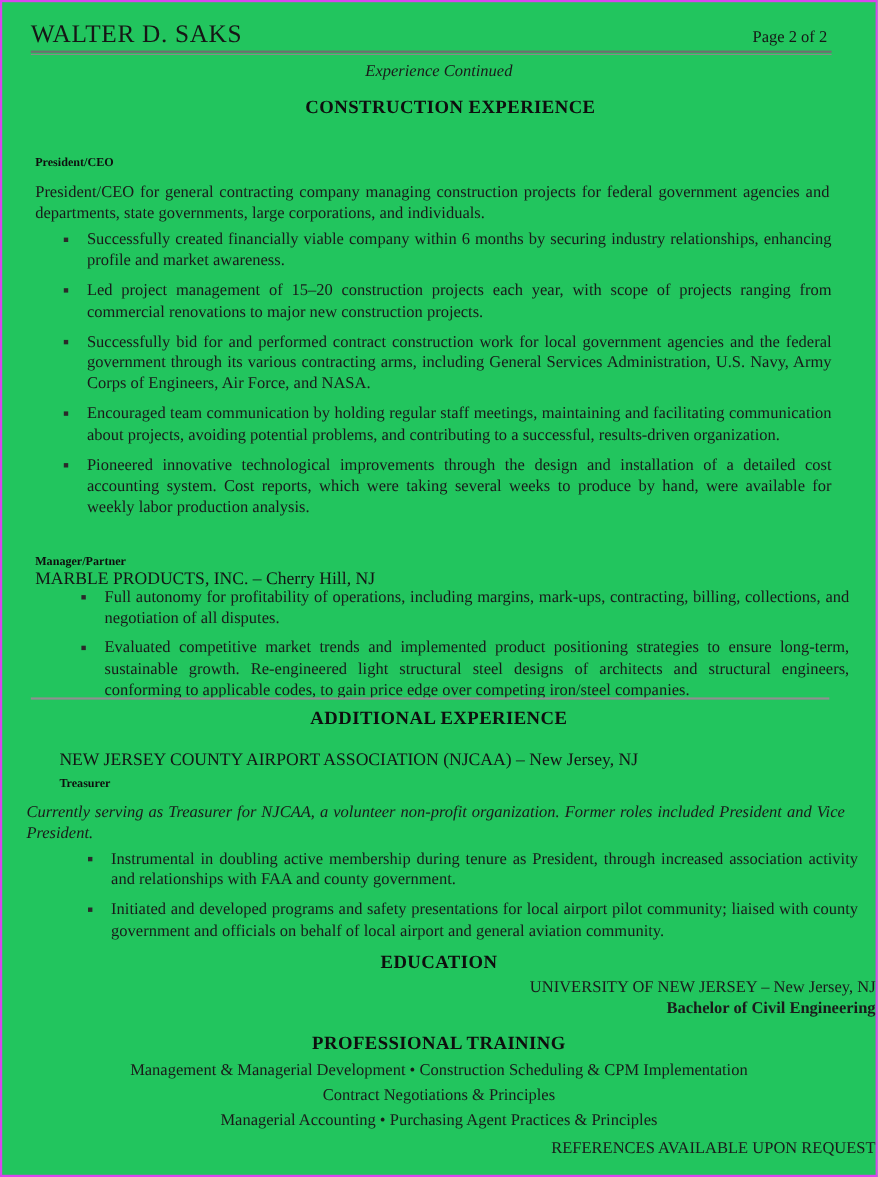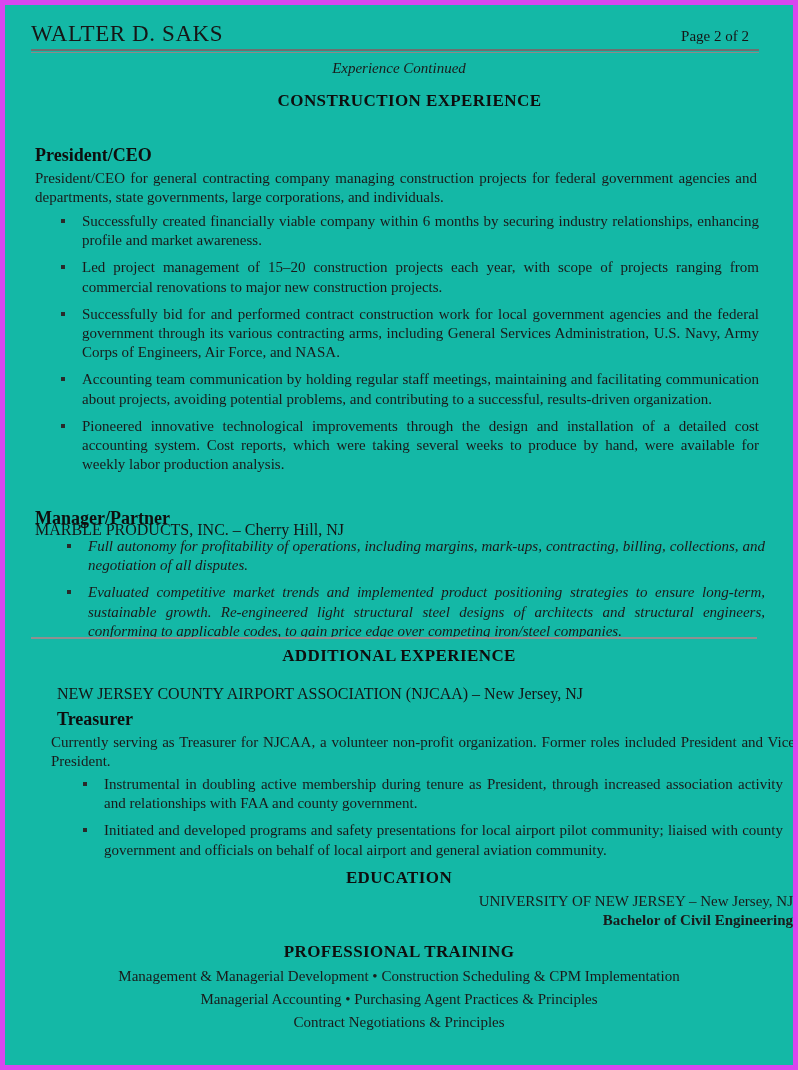--- a/index.html
+++ b/index.html
@@ -6,23 +6,23 @@
   html, body {
     margin: 0;
     padding: 0;
     background: #ffffff;
   }
   .page {
     position: relative;
     width: 798px;
     height: 1070px;
     margin: 0 auto;
-    background: #14b8a6;
+    background: #22c55e;
     box-sizing: border-box;
-    border: 5px solid #d946ef;
+    border: 2px solid #d946ef;
     overflow: hidden;
     font-family: "Liberation Serif", "DejaVu Serif", serif;
     color: #1a1a1a;
   }
 
   
   .header {
     position: absolute;
     left: 26px;
     top: 16px;
@@ -82,21 +82,21 @@
   }
 
   .company {
     position: absolute;
     font-size: 16px;
     color: #141414;
     white-space: nowrap;
   }
   .jobtitle {
     position: absolute;
-    font-size: 18px;
+    font-size: 11px;
     font-weight: bold;
     color: #0e0e0e;
     white-space: nowrap;
   }
   .para {
     position: absolute;
     font-size: 15px;
     line-height: 19px;
     text-align: justify;
     color: #1a1a1a;
@@ -164,50 +164,51 @@
 
   <div class="section-heading" style="top:86px;margin-left:21px;">CONSTRUCTION EXPERIENCE</div>
 
   <div class="jobtitle" style="left:30px; top:140px;">President/CEO</div>
   <div class="para" style="left:30px; top:164px; width:722px;">President/CEO for general contracting company managing construction projects for federal government agencies and departments, state governments, large corporations, and individuals.</div>
 
   <ul class="bullets" style="left:50px; top:203px; width:700px;">
     <li><span class="sq"></span><span>Successfully created financially viable company within 6 months by securing industry relationships, enhancing profile and market awareness.</span></li>
     <li><span class="sq"></span><span>Led project management of 15–20 construction projects each year, with scope of projects ranging from commercial renovations to major new construction projects.</span></li>
     <li><span class="sq"></span><span>Successfully bid for and performed contract construction work for local government agencies and the federal government through its various contracting arms, including General Services Administration, U.S. Navy, Army Corps of Engineers, Air Force, and NASA.</span></li>
-    <li><span class="sq"></span><span>Accounting team communication by holding regular staff meetings, maintaining and facilitating communication about projects, avoiding potential problems, and contributing to a successful, results-driven organization.</span></li>
+    <li><span class="sq"></span><span>Encouraged team communication by holding regular staff meetings, maintaining and facilitating communication about projects, avoiding potential problems, and contributing to a successful, results-driven organization.</span></li>
     <li><span class="sq"></span><span>Pioneered innovative technological improvements through the design and installation of a detailed cost accounting system. Cost reports, which were taking several weeks to produce by hand, were available for weekly labor production analysis.</span></li>
   </ul>
 
   <div class="company" style="left:30px; top:481px;margin-top:35px;">MARBLE PRODUCTS, INC. – Cherry Hill, NJ</div>
   <div class="jobtitle" style="left:30px; top:503px;">Manager/Partner</div>
 
-  <ul class="bullets" style="left:56px; top:528px; width:700px;font-style:italic;">
+  <ul class="bullets" style="left:66px; top:528px; width:700px;">
     <li><span class="sq"></span><span>Full autonomy for profitability of operations, including margins, mark-ups, contracting, billing, collections, and negotiation of all disputes.</span></li>
     <li><span class="sq"></span><span>Evaluated competitive market trends and implemented product positioning strategies to ensure long-term, sustainable growth. Re-engineered light structural steel designs of architects and structural engineers, conforming to applicable codes, to gain price edge over competing iron/steel companies.</span></li>
   </ul>
 
   <div class="divider" style="top:632px;"></div>
 
   <div class="section-heading" style="top:641px;">ADDITIONAL EXPERIENCE</div>
 
   <div class="company" style="left:52px; top:680px;">NEW JERSEY COUNTY AIRPORT ASSOCIATION (NJCAA) – New Jersey, NJ</div>
   <div class="jobtitle" style="left:52px; top:704px;">Treasurer</div>
-  <div class="para" style="left:46px; top:728px; width:744px;">Currently serving as Treasurer for NJCAA, a volunteer non-profit organization. Former roles included President and Vice President.</div>
+  <div class="para" style="left:22px; top:728px; width:744px;font-style:italic;">Currently serving as Treasurer for NJCAA, a volunteer non-profit organization. Former roles included President and Vice President.</div>
 
   <ul class="bullets" style="left:72px; top:766px; width:702px;">
     <li><span class="sq"></span><span>Instrumental in doubling active membership during tenure as President, through increased association activity and relationships with FAA and county government.</span></li>
     <li><span class="sq"></span><span>Initiated and developed programs and safety presentations for local airport pilot community; liaised with county government and officials on behalf of local airport and general aviation community.</span></li>
   </ul>
 
   <div class="section-heading" style="top:863px;">EDUCATION</div>
   <div class="centered-line" style="top:887px;">UNIVERSITY OF NEW JERSEY – New Jersey, NJ</div>
   <div class="centered-line bold" style="top:906px;">Bachelor of Civil Engineering</div>
 
   <div class="section-heading" style="top:937px;">PROFESSIONAL TRAINING</div>
   <div class="training-block" style="top:960px;">
     <div>Management &amp; Managerial Development  •  Construction Scheduling &amp; CPM Implementation</div>
+    <div>Contract Negotiations &amp; Principles</div>
     <div>Managerial Accounting  •  Purchasing Agent Practices &amp; Principles</div>
-    <div>Contract Negotiations &amp; Principles</div>
   </div>
 
+  <div class="centered-line" style="top:1033px;">REFERENCES AVAILABLE UPON REQUEST</div>
 
 </div>
 
 </body></html>

